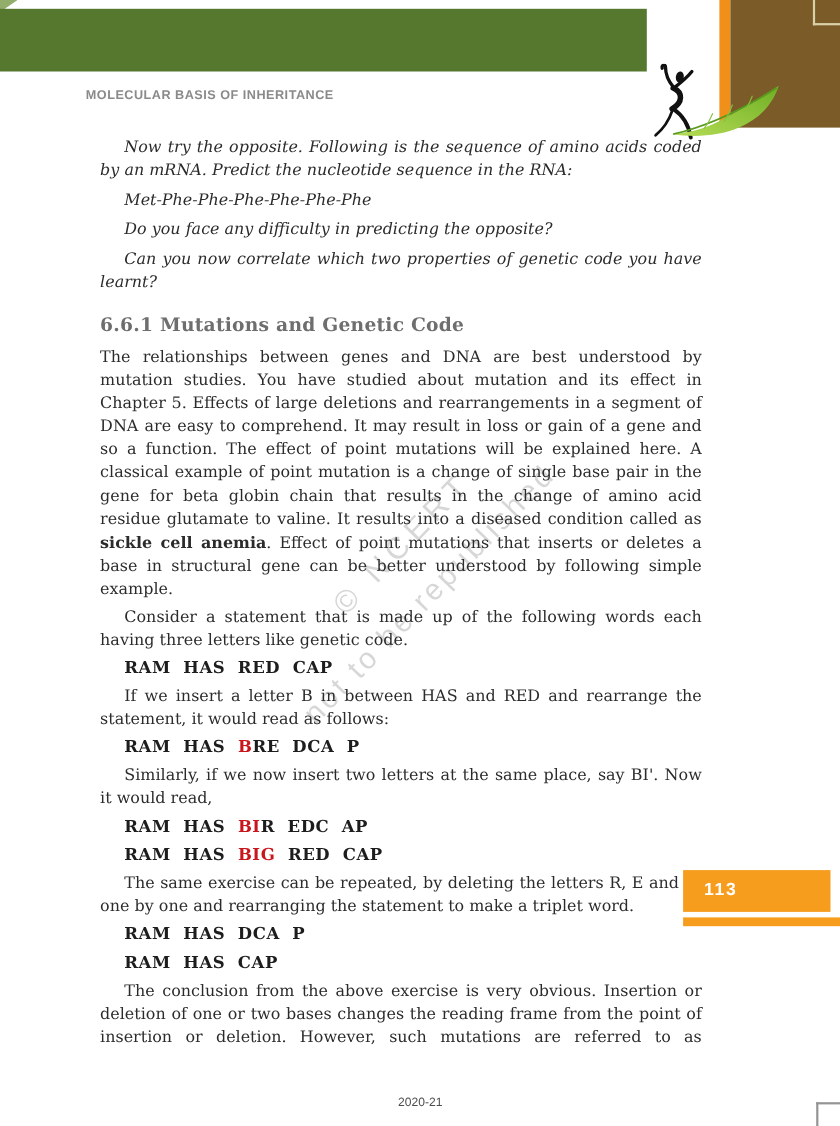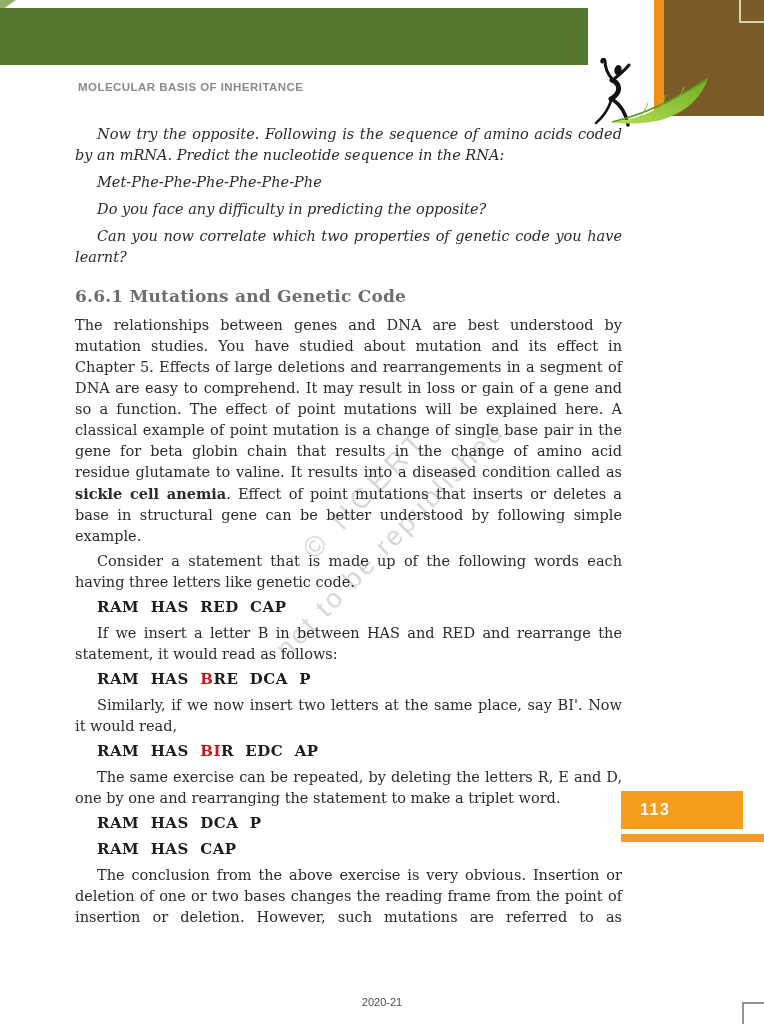--- a/index.html
+++ b/index.html
@@ -16,33 +16,33 @@
   .logo-figure{position:absolute;left:592px;top:58px;width:48px;height:72px;}
   .logo-leaf{position:absolute;left:610px;top:76px;width:104px;height:50px;}
   .header-label{position:absolute;left:78px;top:81px;font-family:"Liberation Sans",sans-serif;
         font-size:11.5px;font-weight:bold;letter-spacing:.45px;color:#8a8a8a;}
   
   .wm{position:absolute;color:#d7d7d7;font-family:"Liberation Sans",sans-serif;
         transform-origin:0 50%;transform:rotate(-46deg);white-space:nowrap;z-index:1;}
   .wm1{left:308px;top:538px;font-size:28px;letter-spacing:6px;}
   .wm2{left:281px;top:638px;font-size:27px;letter-spacing:3px;}
   
-  .content{position:absolute;left:75px;top:124px;width:547px;z-index:2;
+  .content{position:absolute;left:91px;top:124px;width:547px;z-index:2;
         font-size:14.5px;line-height:21px;color:#2b2b2b;text-align:justify;}
   .content p{margin:0 0 4px 0;text-indent:22px;}
   .content p.noindent{text-indent:0;}
   .em{font-style:italic;margin-bottom:6px !important;}
   h2.sec{margin:16px 0 7px 0;font-size:17px;line-height:24px;color:#6e6e6e;
         font-weight:bold;letter-spacing:.2px;text-align:left;}
   .stmt{margin:3px 0 5px 22px;font-weight:bold;font-size:15px;letter-spacing:.5px;
         white-space:pre-wrap;text-align:left;color:#1d1d1d;}
   .stmt .red{color:#c9161d;}
   .justify-last{text-align-last:justify;}
   
-  .page-tab{position:absolute;left:621px;top:791px;width:122px;height:38px;background:#f79d1e;z-index:3;}
+  .page-tab{position:absolute;left:621px;top:791px;width:134px;height:38px;background:#f79d1e;z-index:3;}
   .page-tab span{display:block;margin-left:19px;line-height:38px;color:#ffffff;
         font-family:"Liberation Sans",sans-serif;font-weight:bold;font-size:16px;letter-spacing:1.5px;}
   .page-tab-strip{position:absolute;left:621px;top:834px;width:143px;height:8px;background:#f79d1e;z-index:3;}
   .footer{position:absolute;left:0;top:996px;width:764px;text-align:center;
         font-family:"Liberation Sans",sans-serif;font-size:11px;color:#4d4d4d;}
   .corner-mark-bottom{position:absolute;left:742px;top:1002px;width:22px;height:22px;
         border-left:2px solid #949494;border-top:2px solid #949494;}
 </style>
 </head>
 <body>
@@ -99,20 +99,21 @@
 
     <p>If we insert a letter B in between HAS and RED and rearrange the statement, it would read as follows:</p>
 
     <div class="stmt"><span>RAM  HAS  </span><span class="red">B</span><span>RE  DCA  P</span></div>
 
     <p>Similarly, if we now insert two letters at the same place, say BI'. Now it would read,</p>
 
     <div class="stmt"><span>RAM  HAS  </span><span class="red">BI</span><span>R  EDC  AP</span></div>
 
 
+    <div class="stmt"><span>RAM  HAS  </span><span class="red">BIG</span><span>  RED  CAP</span></div>
 
     <p>The same exercise can be repeated, by deleting the letters R, E and D, one by one and rearranging the statement to make a triplet word.</p>
 
     <div class="stmt">RAM  HAS  DCA  P</div>
     <div class="stmt">RAM  HAS  CAP</div>
 
     <p class="justify-last">The conclusion from the above exercise is very obvious. Insertion or deletion of one or two bases changes the reading frame from the point of insertion or deletion. However, such mutations are referred to as</p>
   </div>
 
   <div class="page-tab">

